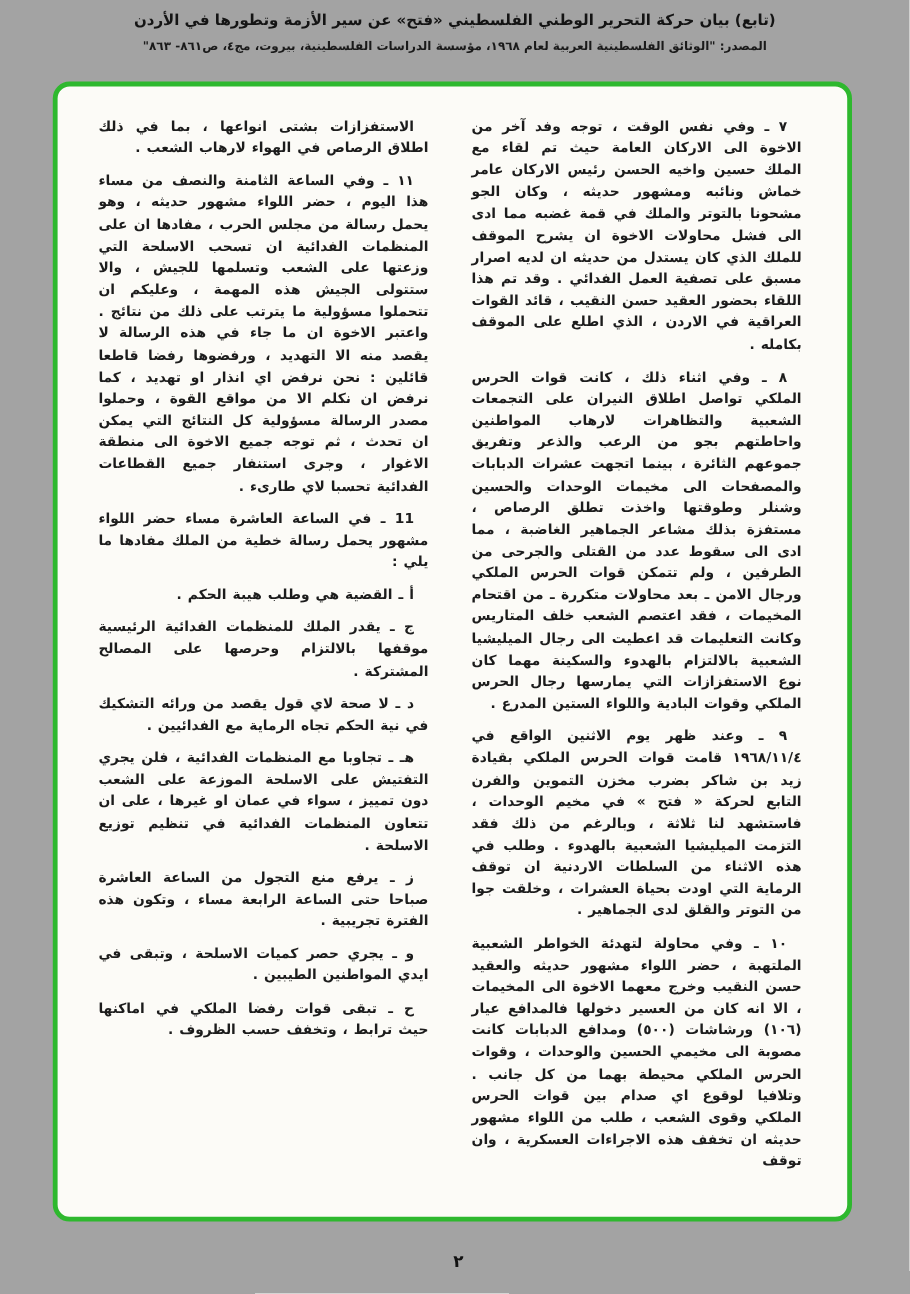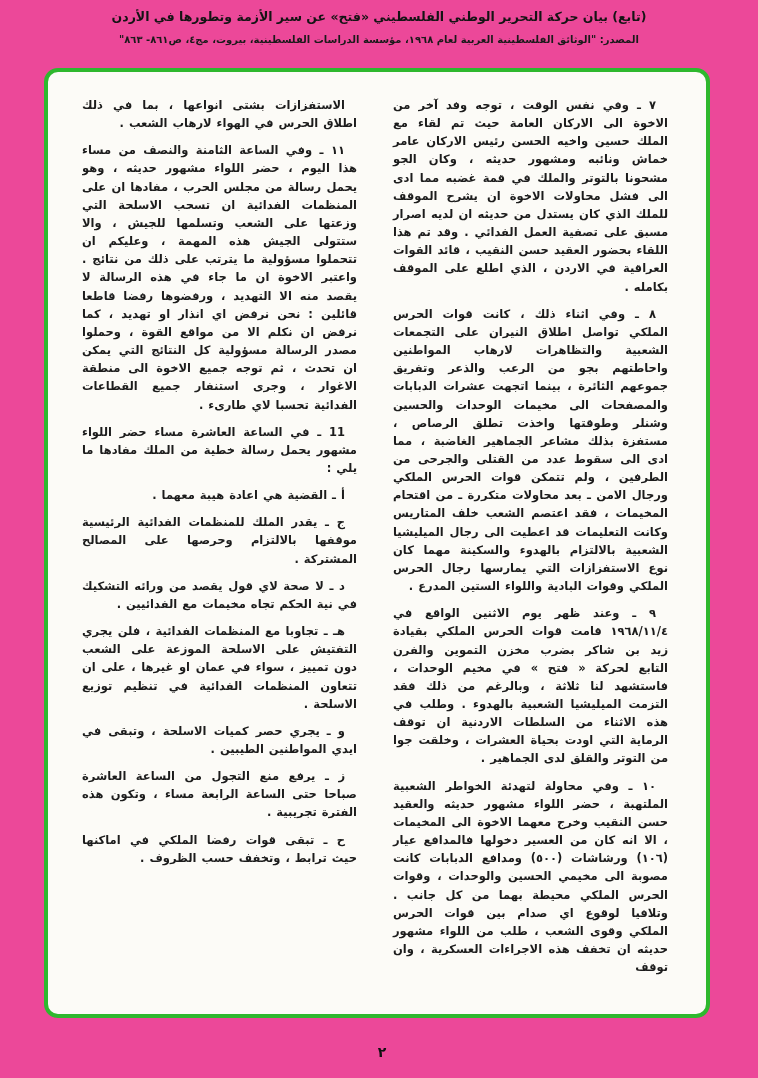--- a/index.html
+++ b/index.html
@@ -6,21 +6,21 @@
     margin: 0;
     padding: 0;
     background: #e8e8e8;
     font-family: "DejaVu Sans", sans-serif;
   }
   .page {
     position: relative;
     width: 758px;
     height: 1078px;
     margin: 0 auto;
-    background: #ec4899;
+    background: #a3a3a3;
     overflow: hidden;
     direction: rtl;
   }
   .header {
     position: absolute;
     top: 8px;
     left: 0;
     right: 0;
     text-align: center;
     direction: rtl;
@@ -102,29 +102,29 @@
 
   <div class="green-box">
     <div class="content">
       <div class="column">
           <p class="para">٧ ـ وفي نفس الوقت ، توجه وفد آخر من الاخوة الى الاركان العامة حيث تم لقاء مع الملك حسين واخيه الحسن رئيس الاركان عامر خماش ونائبه ومشهور حديثه ، وكان الجو مشحونا بالتوتر والملك في قمة غضبه مما ادى الى فشل محاولات الاخوة ان يشرح الموقف للملك الذي كان يستدل من حديثه ان لديه اصرار مسبق على تصفية العمل الفدائي . وقد تم هذا اللقاء بحضور العقيد حسن النقيب ، قائد القوات العراقية في الاردن ، الذي اطلع على الموقف بكامله .</p>
           <p class="para">٨ ـ وفي اثناء ذلك ، كانت قوات الحرس الملكي تواصل اطلاق النيران على التجمعات الشعبية والتظاهرات لارهاب المواطنين واحاطتهم بجو من الرعب والذعر وتفريق جموعهم الثائرة ، بينما اتجهت عشرات الدبابات والمصفحات الى مخيمات الوحدات والحسين وشنلر وطوقتها واخذت تطلق الرصاص ، مستفزة بذلك مشاعر الجماهير الغاضبة ، مما ادى الى سقوط عدد من القتلى والجرحى من الطرفين ، ولم تتمكن قوات الحرس الملكي ورجال الامن ـ بعد محاولات متكررة ـ من اقتحام المخيمات ، فقد اعتصم الشعب خلف المتاريس وكانت التعليمات قد اعطيت الى رجال الميليشيا الشعبية بالالتزام بالهدوء والسكينة مهما كان نوع الاستفزازات التي يمارسها رجال الحرس الملكي وقوات البادية واللواء الستين المدرع .</p>
           <p class="para">٩ ـ وعند ظهر يوم الاثنين الواقع في ١٩٦٨/١١/٤ قامت قوات الحرس الملكي بقيادة زيد بن شاكر بضرب مخزن التموين والفرن التابع لحركة « فتح » في مخيم الوحدات ، فاستشهد لنا ثلاثة ، وبالرغم من ذلك فقد التزمت الميليشيا الشعبية بالهدوء . وطلب في هذه الاثناء من السلطات الاردنية ان توقف الرماية التي اودت بحياة العشرات ، وخلقت جوا من التوتر والقلق لدى الجماهير .</p>
           <p class="para">١٠ ـ وفي محاولة لتهدئة الخواطر الشعبية الملتهبة ، حضر اللواء مشهور حديثه والعقيد حسن النقيب وخرج معهما الاخوة الى المخيمات ، الا انه كان من العسير دخولها فالمدافع عيار (١٠٦) ورشاشات (٥٠٠) ومدافع الدبابات كانت مصوبة الى مخيمي الحسين والوحدات ، وقوات الحرس الملكي محيطة بهما من كل جانب . وتلافيا لوقوع اي صدام بين قوات الحرس الملكي وقوى الشعب ، طلب من اللواء مشهور حديثه ان تخفف هذه الاجراءات العسكرية ، وان توقف</p>
         </div>
       <div class="column">
-          <p class="para">الاستفزازات بشتى انواعها ، بما في ذلك اطلاق الحرس في الهواء لارهاب الشعب .</p>
+          <p class="para">الاستفزازات بشتى انواعها ، بما في ذلك اطلاق الرصاص في الهواء لارهاب الشعب .</p>
           <p class="para">١١ ـ وفي الساعة الثامنة والنصف من مساء هذا اليوم ، حضر اللواء مشهور حديثه ، وهو يحمل رسالة من مجلس الحرب ، مفادها ان على المنظمات الفدائية ان تسحب الاسلحة التي وزعتها على الشعب وتسلمها للجيش ، والا ستتولى الجيش هذه المهمة ، وعليكم ان تتحملوا مسؤولية ما يترتب على ذلك من نتائج . واعتبر الاخوة ان ما جاء في هذه الرسالة لا يقصد منه الا التهديد ، ورفضوها رفضا قاطعا قائلين : نحن نرفض اي انذار او تهديد ، كما نرفض ان نكلم الا من مواقع القوة ، وحملوا مصدر الرسالة مسؤولية كل النتائج التي يمكن ان تحدث ، ثم توجه جميع الاخوة الى منطقة الاغوار ، وجرى استنفار جميع القطاعات الفدائية تحسبا لاي طارىء .</p>
           <p class="para">11 ـ في الساعة العاشرة مساء حضر اللواء مشهور يحمل رسالة خطية من الملك مفادها ما يلي :</p>
-          <p class="para">أ ـ القضية هي اعادة هيبة معهما .</p>
+          <p class="para">أ ـ القضية هي وطلب هيبة الحكم .</p>
           <p class="para">ج ـ يقدر الملك للمنظمات الفدائية الرئيسية موقفها بالالتزام وحرصها على المصالح المشتركة .</p>
-          <p class="para">د ـ لا صحة لاي قول يقصد من ورائه التشكيك في نية الحكم تجاه مخيمات مع الفدائيين .</p>
+          <p class="para">د ـ لا صحة لاي قول يقصد من ورائه التشكيك في نية الحكم تجاه الرماية مع الفدائيين .</p>
           <p class="para">هـ ـ تجاوبا مع المنظمات الفدائية ، فلن يجري التفتيش على الاسلحة الموزعة على الشعب دون تمييز ، سواء في عمان او غيرها ، على ان تتعاون المنظمات الفدائية في تنظيم توزيع الاسلحة .</p>
+          <p class="para">ز ـ يرفع منع التجول من الساعة العاشرة صباحا حتى الساعة الرابعة مساء ، وتكون هذه الفترة تجريبية .</p>
           <p class="para">و ـ يجري حصر كميات الاسلحة ، وتبقى في ايدي المواطنين الطيبين .</p>
-          <p class="para">ز ـ يرفع منع التجول من الساعة العاشرة صباحا حتى الساعة الرابعة مساء ، وتكون هذه الفترة تجريبية .</p>
           <p class="para">ح ـ تبقى قوات رفضا الملكي في اماكنها حيث ترابط ، وتخفف حسب الظروف .</p>
         </div>
     </div>
   </div>
 
   <div class="page-number">٢</div>
 
 </div>
 
 </body></html>

